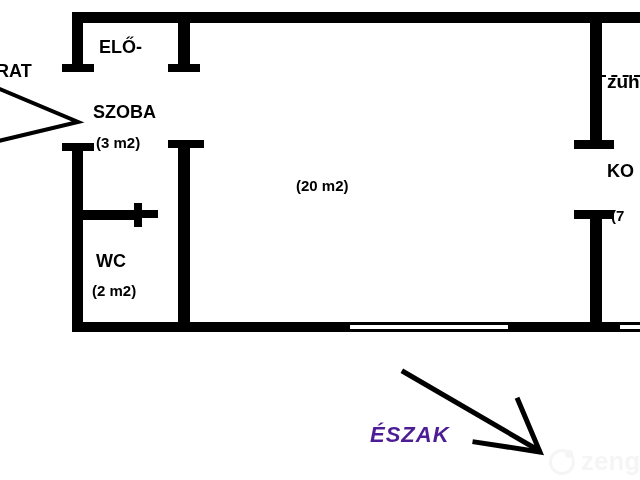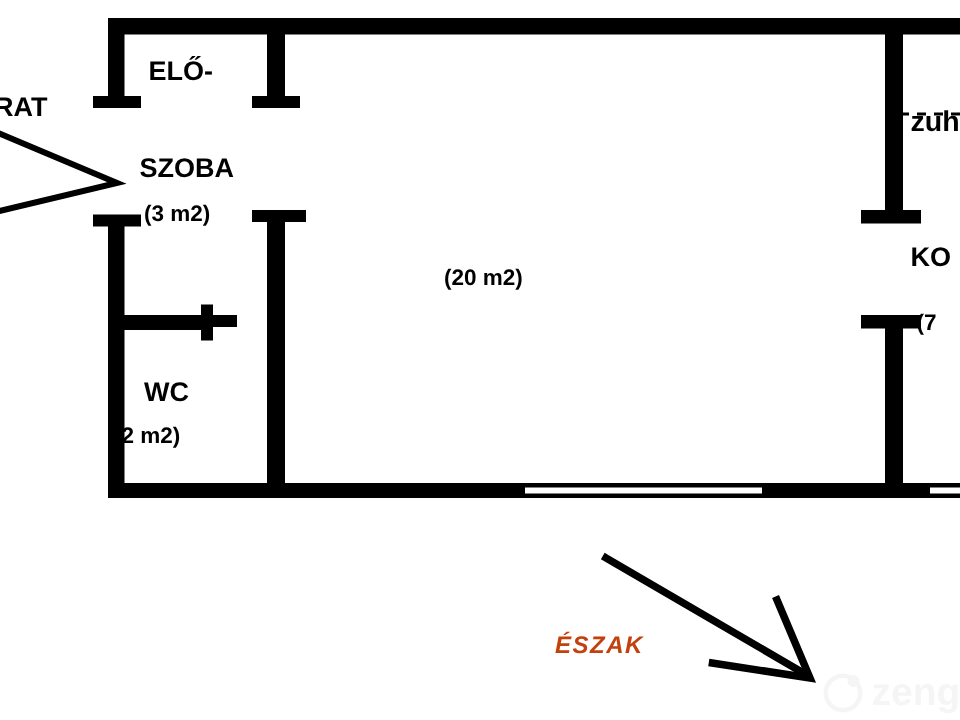--- a/index.html
+++ b/index.html
@@ -35,24 +35,24 @@
   }
   .room-area {
     font-size: 15px;
   }
   .small-name {
     font-size: 19px;
     font-weight: bold;
   }
   .compass-label {
     position: absolute;
-    font-size: 16px;
+    font-size: 22px;
     font-weight: bold;
     font-style: italic;
-    color: #c2410c;
+    color: #4c1d95;
     letter-spacing: 1px;
   }
   .dashed {
     position: absolute;
     border-top: 2px dashed #000000;
   }
   svg.overlay {
     position: absolute;
     left: 0;
     top: 0;
@@ -137,21 +137,21 @@
   <div class="dashed" style="left:600px; top:75px; width:40px; height:0;"></div>
 
   <div class="label room-name" style="left:99px; top:38px;">ELŐ-</div>
 
   <div class="label room-name" style="left:93px; top:103px;">SZOBA</div>
 
   <div class="label room-area" style="left:96px; top:135px;">(3 m2)</div>
 
   <div class="label room-name" style="left:96px; top:252px;">WC</div>
 
-  <div class="label room-area" style="left:76px; top:283px;">(2 m2)</div>
+  <div class="label room-area" style="left:92px; top:283px;">(2 m2)</div>
 
 
   <div class="label room-area" style="left:296px; top:178px;">(20 m2)</div>
 
   <div class="label small-name" style="left:607px; top:40px; font-weight:bold;margin-top:32px;">zuh</div>
 
   <div class="label room-name" style="left:607px; top:162px;">KO</div>
 
   <div class="label room-area" style="left:611px; top:208px;">(7</div>
 

